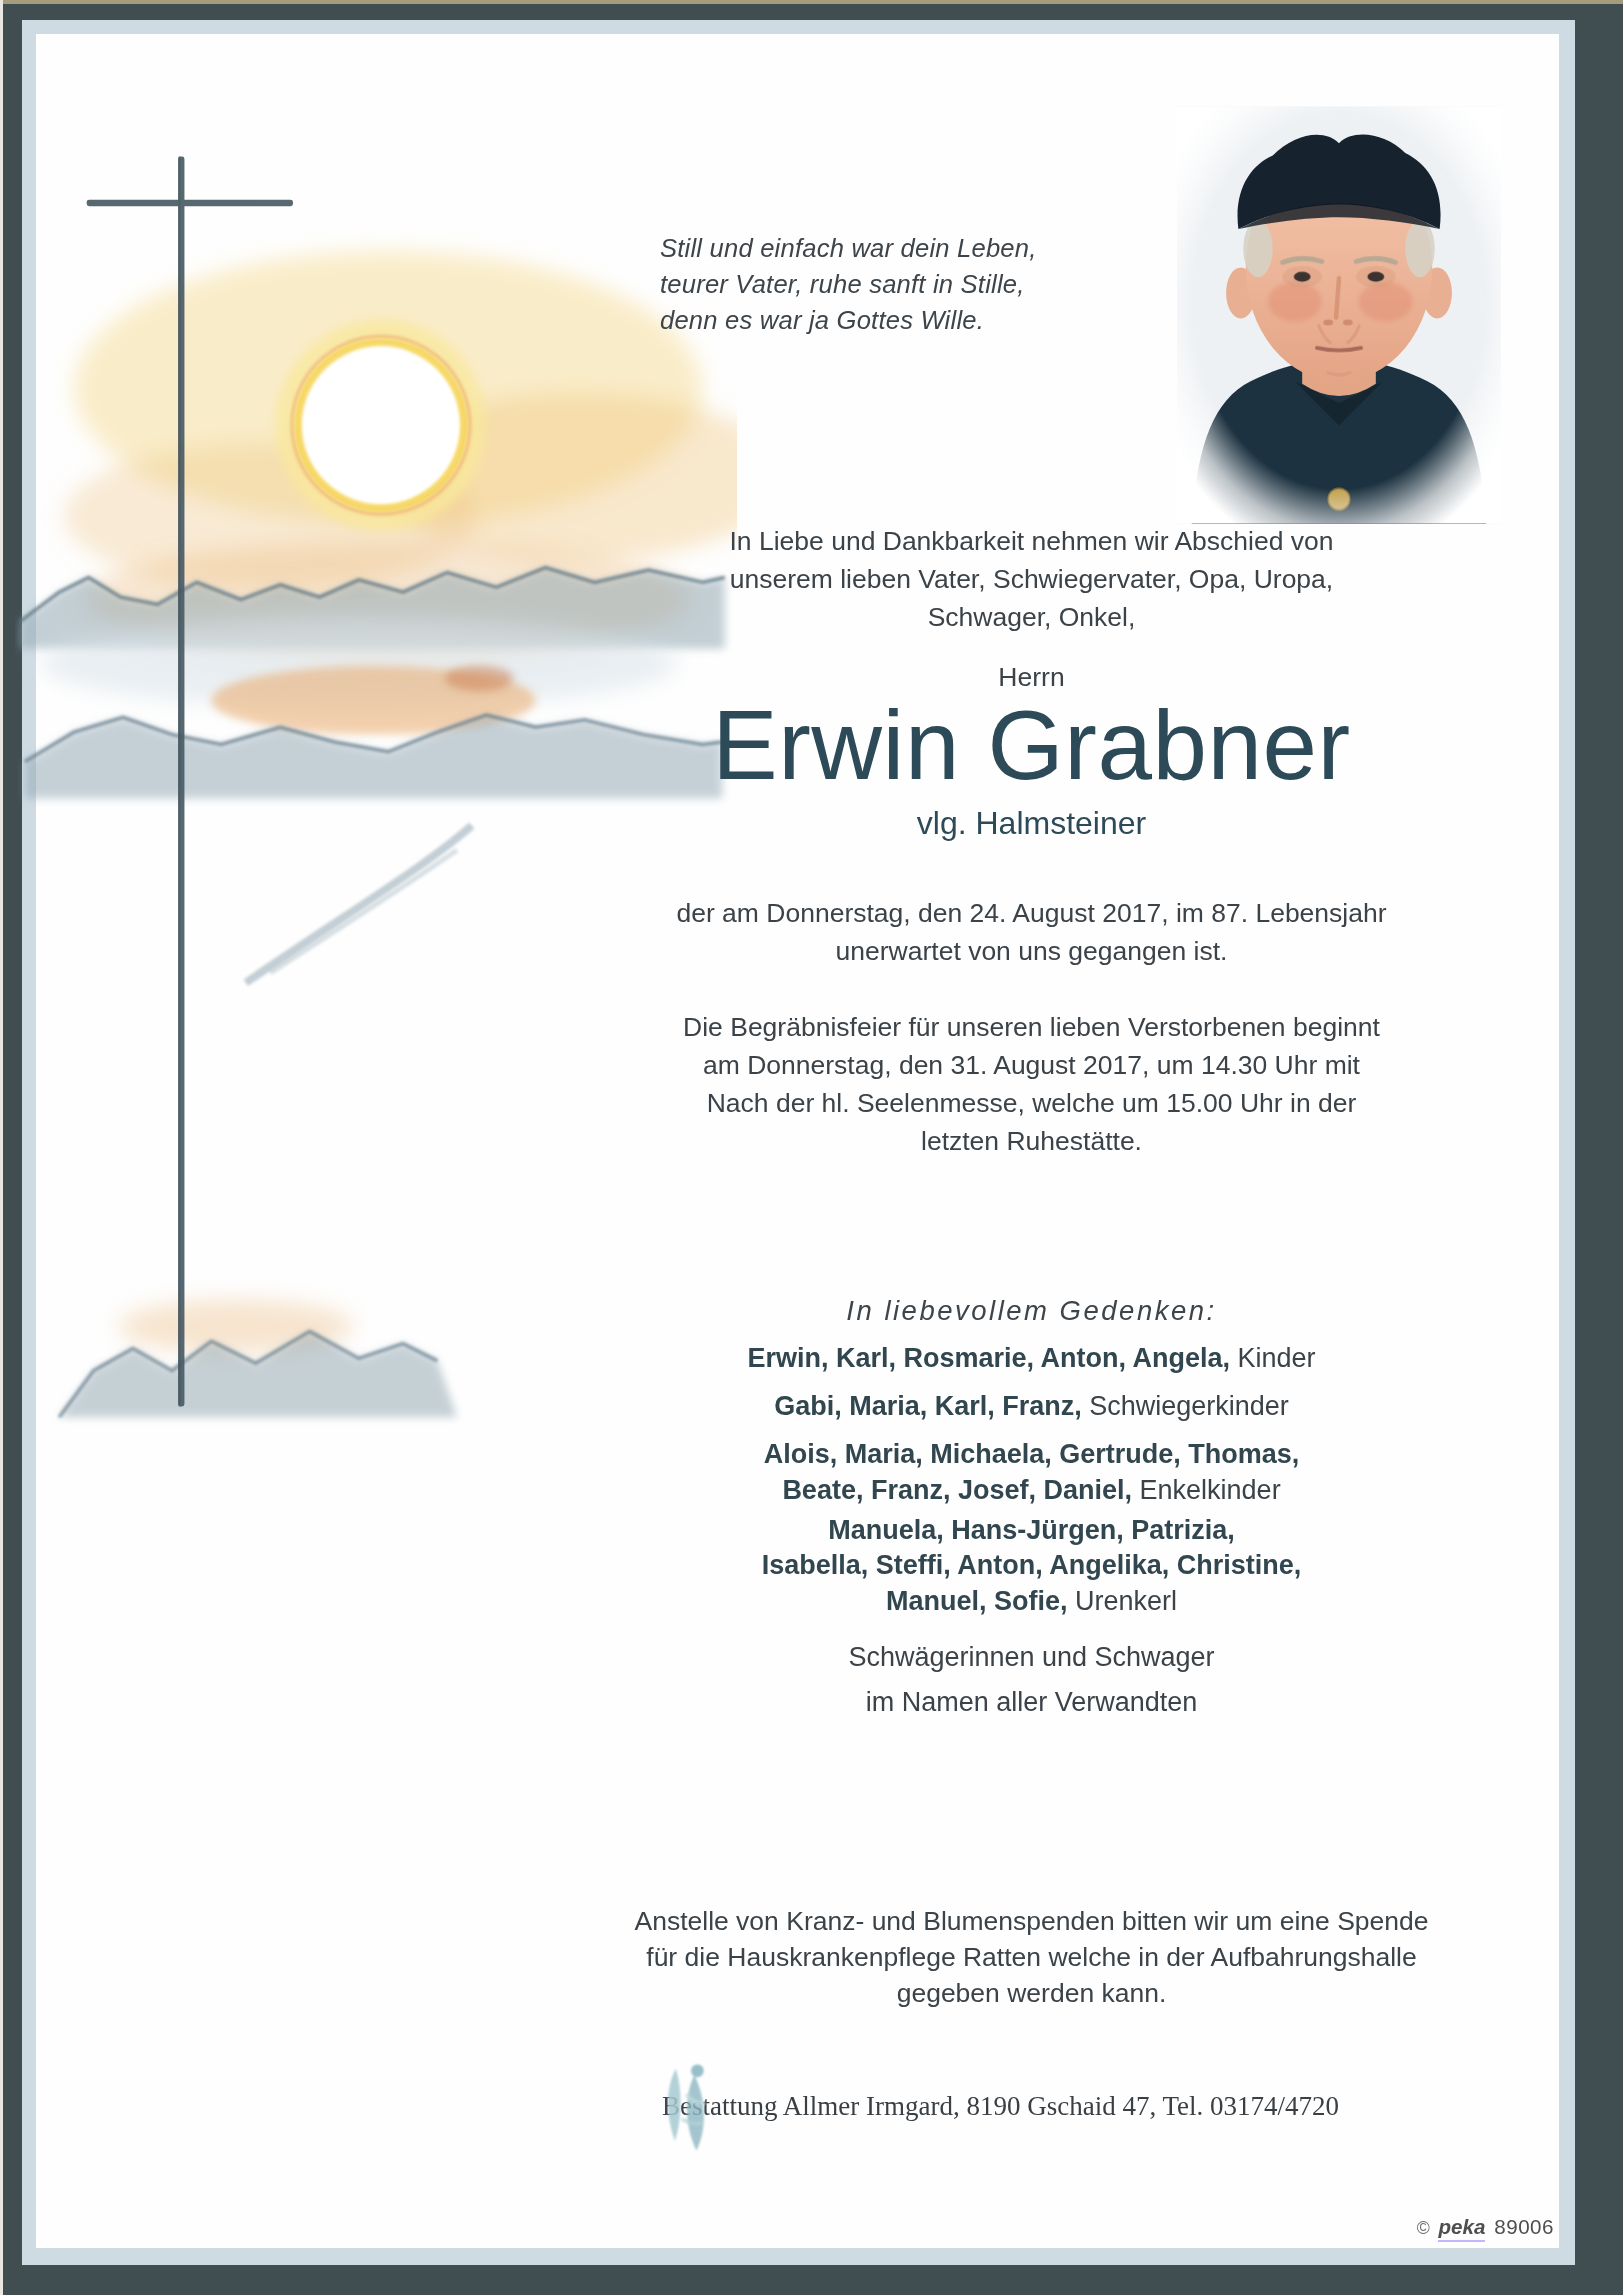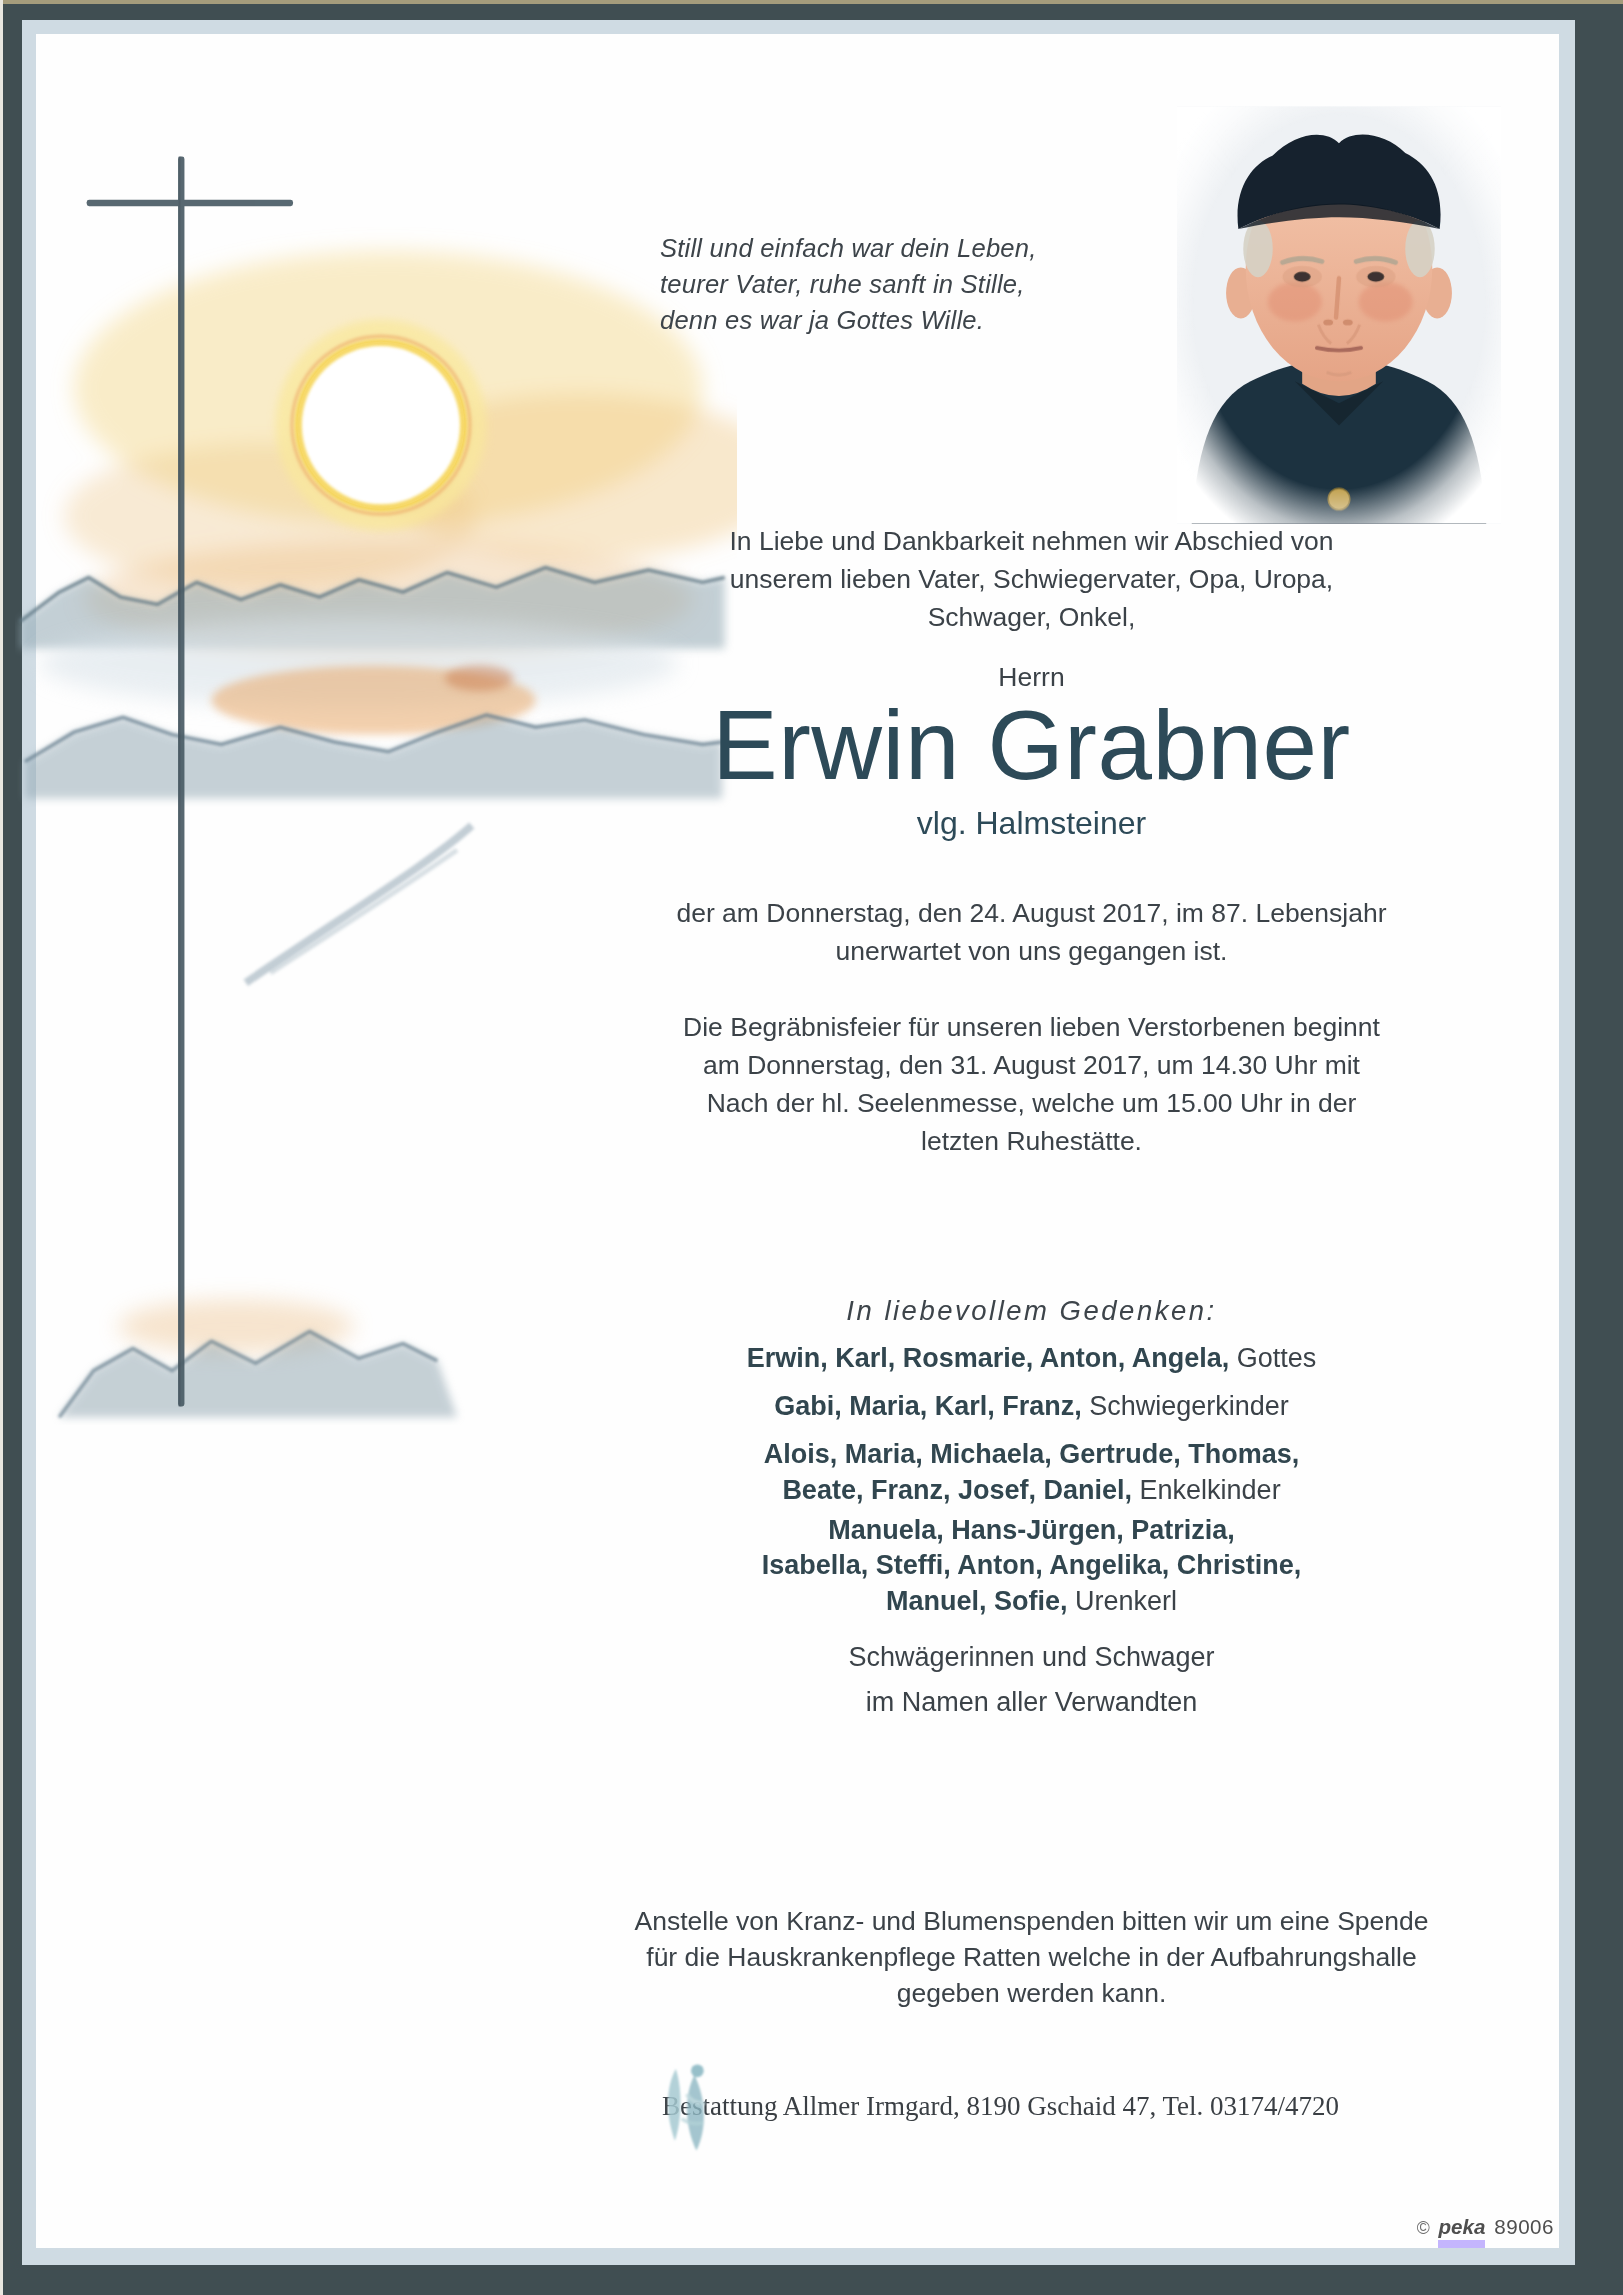--- a/index.html
+++ b/index.html
@@ -64,21 +64,21 @@
   }
   .funeral-home{
     font-family:"Liberation Serif", serif;
     font-size:27px;color:var(--serif-color,#3a3f44);white-space:nowrap;
   }
   .print-mark{
     position:absolute;right:69px;top:2215px;
     font-size:20.6px;color:#4e4e4e;display:flex;align-items:baseline;gap:8.8px;
   }
   .print-copy{font-size:17.7px;color:#6d6d6d;}
-  .print-brand{font-style:italic;font-weight:700;border-bottom:8px solid #c4b5fd;padding-bottom:1px;}
+  .print-brand{font-style:italic;font-weight:700;border-bottom:2px solid #c4b5fd;padding-bottom:1px;}
   .print-code{letter-spacing:0.5px;}
 </style>
 </head>
 <body>
 
 <div class="page">
   <div class="top-strip"></div>
   <div class="left-sliver"></div>
   <div class="frame-band"></div>
   <div class="card"></div>
@@ -223,21 +223,21 @@
     <div>Die Begräbnisfeier für unseren lieben Verstorbenen beginnt</div>
     <div>am Donnerstag, den 31. August 2017, um 14.30 Uhr mit</div>
     <div>Nach der hl. Seelenmesse, welche um 15.00 Uhr in der</div>
     <div>letzten Ruhestätte.</div>
   </div>
 
   <div class="col gedenken-heading">In liebevollem Gedenken:</div>
 
   <div class="col memorial">
     <div class="mem-row">
-      <span class="mem-names">Erwin, Karl, Rosmarie, Anton, Angela,</span><span class="mem-role">Gottes</span>
+      <span class="mem-names">Erwin, Karl, Rosmarie, Anton, Angela,</span><span class="mem-role">Kinder</span>
     </div>
     <div class="mem-row">
       <span class="mem-names">Gabi, Maria, Karl, Franz,</span><span class="mem-role">Schwiegerkinder</span>
     </div>
     <div class="mem-row tight">
       <span class="mem-names">Alois, Maria, Michaela, Gertrude, Thomas,</span>
     </div>
     <div class="mem-row mid">
       <span class="mem-names">Beate, Franz, Josef, Daniel,</span><span class="mem-role">Enkelkinder</span>
     </div>

